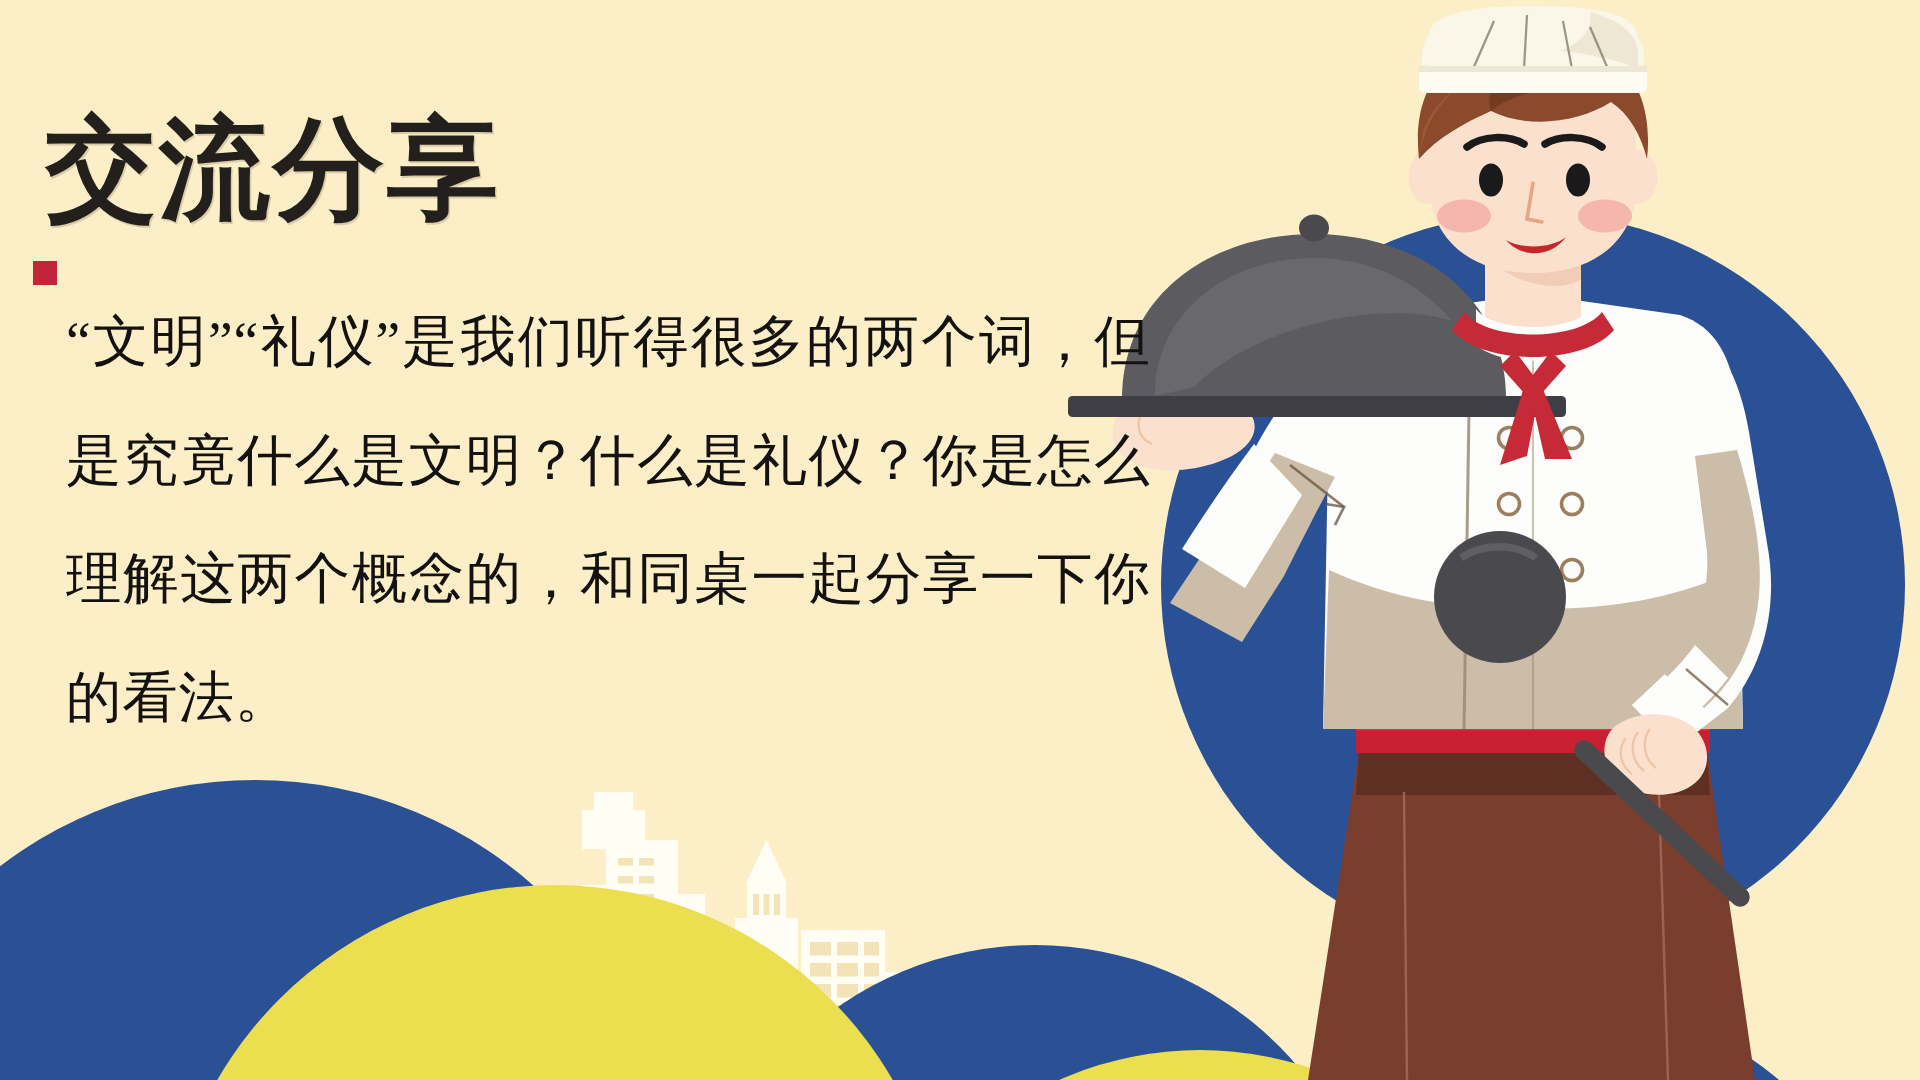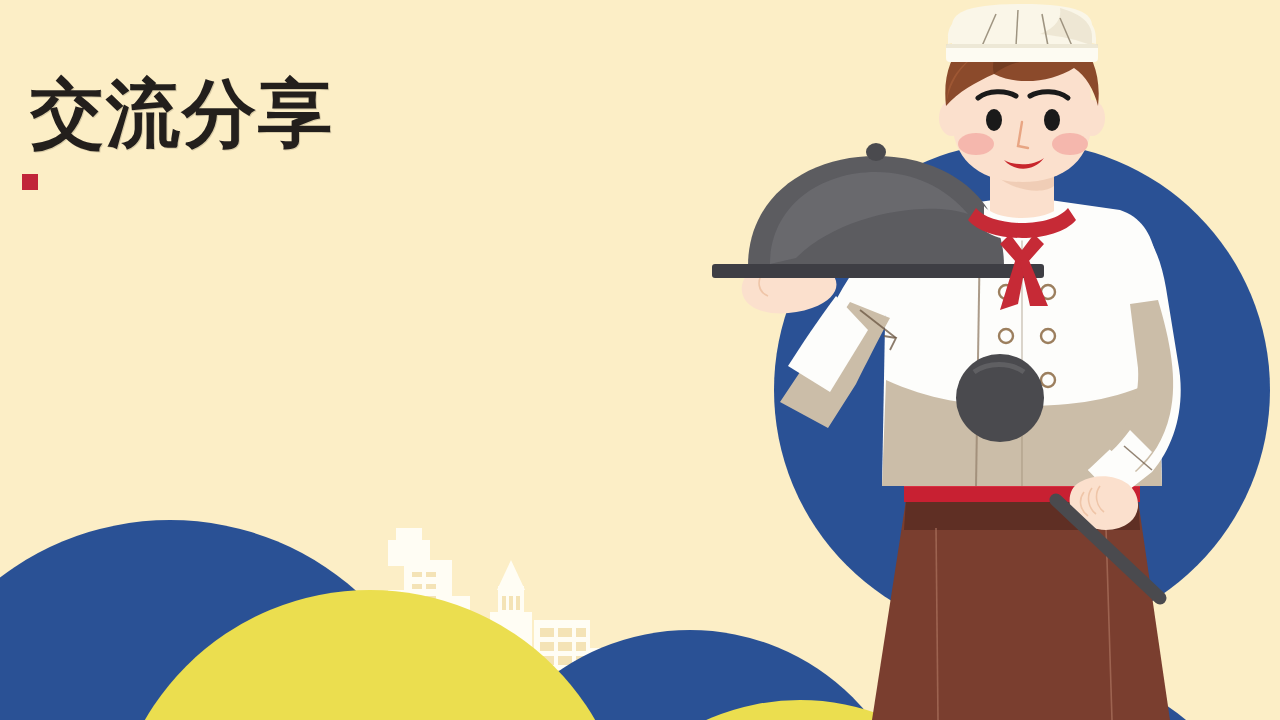--- a/index.html
+++ b/index.html
@@ -362,16 +362,17 @@
 
       </g>
     </svg>
   </div>
 
   <div class="text-zone">
     <h1 class="slide-title">交流分享</h1>
 
     <div class="body-wrap">
       <span class="bullet-square"></span>
+      <p class="body-text">“文明”“礼仪”是我们听得很多的两个词，但是究竟什么是文明？什么是礼仪？你是怎么理解这两个概念的，和同桌一起分享一下你的看法。</p>
     </div>
   </div>
 
 </div>
 
 </body></html>

